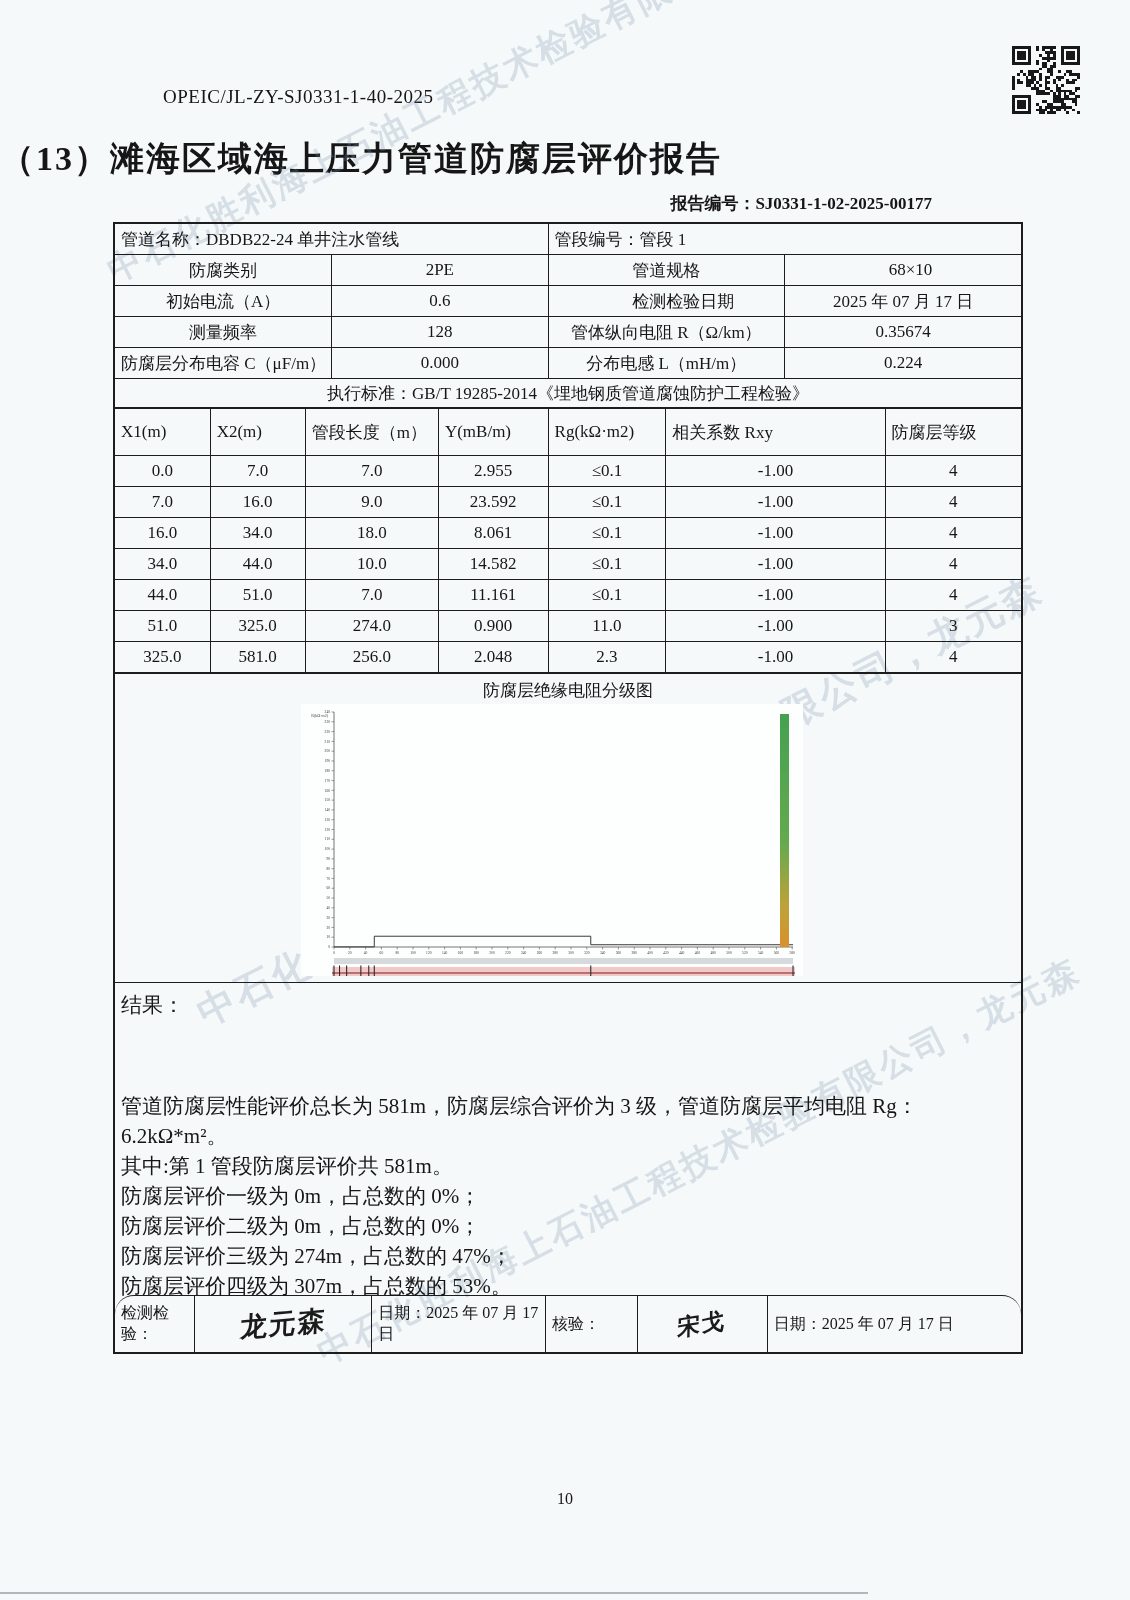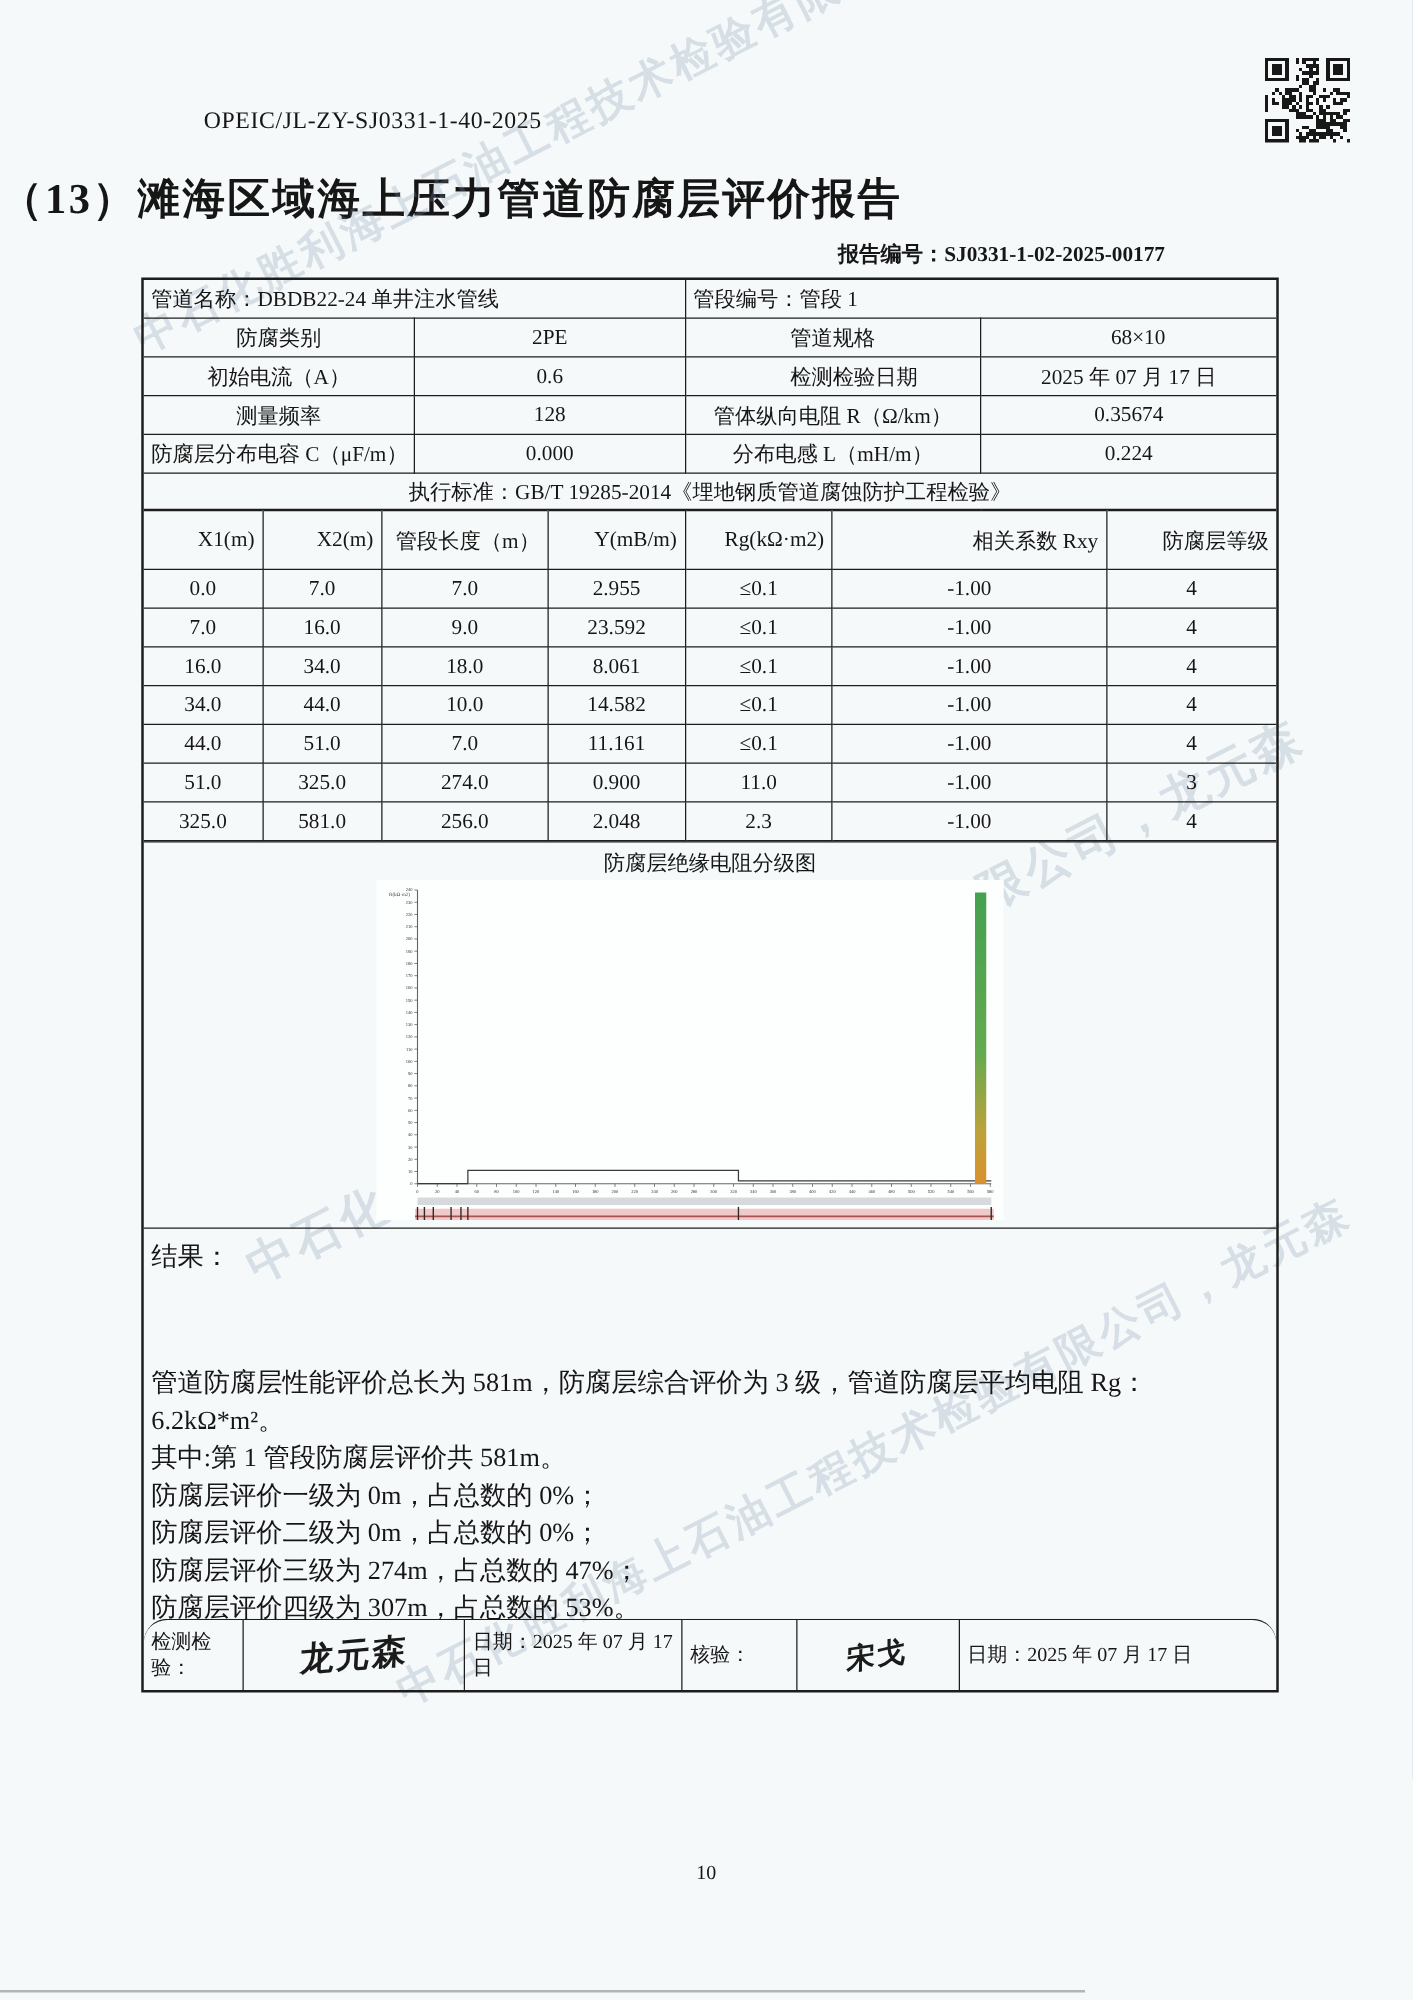--- a/index.html
+++ b/index.html
@@ -24,21 +24,21 @@
     border:1.5px solid #1d1d1d; font-size:17px; font-weight:normal;
     padding:1px 6px; overflow:hidden; white-space:nowrap;
   }
   table.grid tr td:first-child, table.grid tr th:first-child { border-left:none; }
   table.grid tr td:last-child, table.grid tr th:last-child { border-right:none; }
   table.grid tr:first-child td, table.grid tr:first-child th { border-top:none; }
   .cell-c { text-align:center; }
   .cell-l { text-align:left; }
   .info-row td { height:28px; }
   .std-row td { height:26px; text-align:center; }
-  .hdr-row th { height:44px; text-align:right; }
+  .hdr-row th { height:44px; text-align:left; }
   .data-row td { height:28px; text-align:center; }
   .chart-cell { position:relative; height:308px; border-top:1.5px solid #1d1d1d; }
   .chart-title { text-align:center; font-size:17px; padding-top:5px; }
   .chart-wrap { position:absolute; left:186px; top:30px; width:502px; height:272px; background:#fdfefe; }
   .results-cell { position:relative; height:312px; border-top:1.5px solid #1d1d1d; font-size:21px; }
   .results-label { position:absolute; left:6px; top:8px; }
   .results-body { position:absolute; left:6px; top:108px; right:10px; line-height:30px; }
   .sig-row { display:flex; height:56px; border-top:1.5px solid #1d1d1d; align-items:stretch;border-radius:19px; }
   .sig-row > div { border-right:1.5px solid #1d1d1d; display:flex; align-items:center; padding:0 6px; font-size:16px; }
   .sig-row > div:last-child { border-right:none; }

